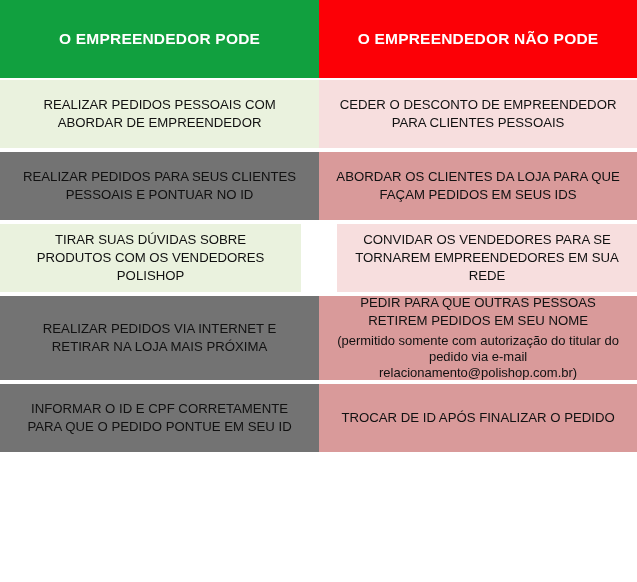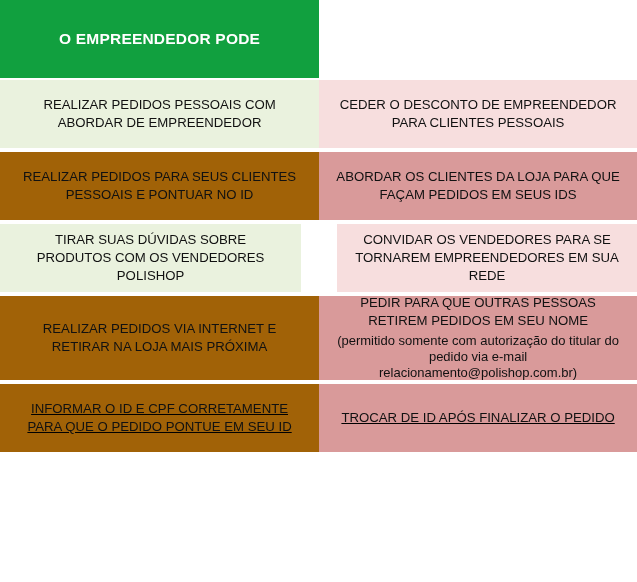--- a/index.html
+++ b/index.html
@@ -49,47 +49,48 @@
   .header-right { background: #fc0006; }
 
   
   .body-cell {
     font-size: 13.2px;
     color: #111111;
     border-top: 2px solid #ffffff;
     border-bottom: 2px solid #ffffff;
   }
   .left-a { background: #eaf2de; }
-  .left-b { background: #a16207; }
+  .left-b { background: #737373; }
   .right-a { background: #f7dede; }
   .right-b { background: #d99a9a; }
 
   .cell-inner { width: 100%; }
   .cell-main { display: block; }
   .cell-note {
     display: block;
     font-size: 13px;
     margin-top: 3px;
     line-height: 1.25;
   }
 
   .r1 { height: 72px; }
   .r2 { height: 72px; }
   .r3 { height: 72px; gap: 36px; }
   .r4 { height: 88px; }
   .r5 { height: 88px; }
-  .r6 { height: 72px; text-decoration: underline; }
+  .r6 { height: 72px; }
 </style>
 </head>
 <body>
 
 <div class="table">
 
   <div class="row header-row">
     <div class="cell col-left header-cell header-left">O EMPREENDEDOR PODE</div>
+    <div class="cell col-right header-cell header-right">O EMPREENDEDOR NÃO PODE</div>
   </div>
 
   <div class="row r1">
     <div class="cell col-left body-cell left-a">
       <span class="cell-inner">
         <span class="cell-main">REALIZAR PEDIDOS PESSOAIS COM ABORDAR DE EMPREENDEDOR</span>
       </span>
     </div>
     <div class="cell col-right body-cell right-a">
       <span class="cell-inner">

